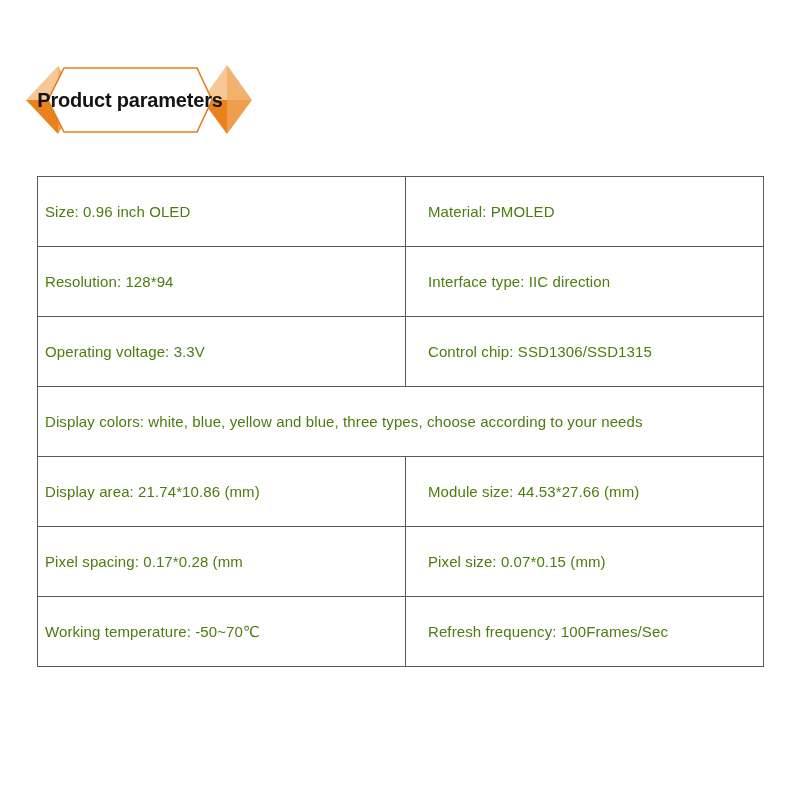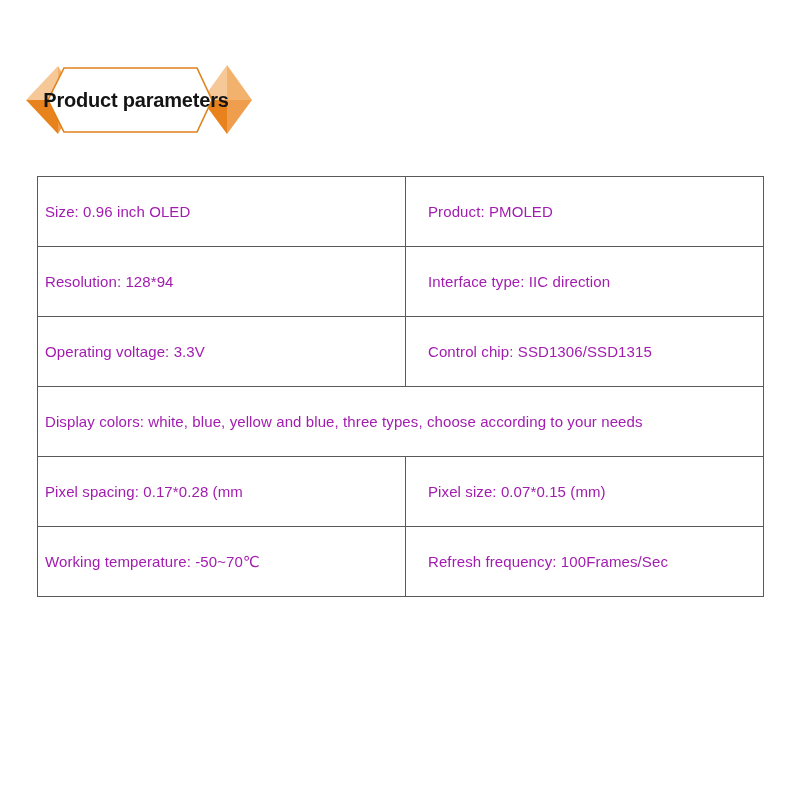--- a/index.html
+++ b/index.html
@@ -28,21 +28,21 @@
   }
   .banner svg {
     position: absolute;
     left: 0; top: 0;
     width: 230px;
     height: 78px;
     display: block;
   }
   .banner-label {
     position: absolute;
-    left: 6px;
+    left: 0;
     top: 24px;
     width: 208px;
     height: 28px;
     display: flex;
     align-items: center;
     justify-content: center;
     font-size: 20px;
     font-weight: 600;
     letter-spacing: -0.2px;
     color: #141414;
@@ -55,21 +55,21 @@
     left: 37px;
     top: 176px;
     width: 727px;
     border-collapse: collapse;
     table-layout: fixed;
   }
   table.params td {
     height: 67px;
     border: 1.5px solid var(--tableBorder, #5a5a5a);
     font-size: 15px;
-    color: #a21caf;
+    color: #4d7c0f;
     vertical-align: middle;
     letter-spacing: 0.1px;
     overflow: hidden;
     white-space: nowrap;
   }
   td.c0 { padding-left: 7px; }
   td.c1 { padding-left: 22px; }
   td.cspan { padding-left: 7px; white-space: normal; }
 </style>
 </head>
@@ -100,32 +100,36 @@
   </div>
 
   <table class="params">
     <colgroup>
       <col style="width:368px">
       <col>
     </colgroup>
     <tbody>
       <tr>
         <td class="c0">Size: 0.96 inch OLED</td>
-        <td class="c1">Product: PMOLED</td>
+        <td class="c1">Material: PMOLED</td>
       </tr>
       <tr>
         <td class="c0">Resolution: 128*94</td>
         <td class="c1">Interface type: IIC direction</td>
       </tr>
       <tr>
         <td class="c0">Operating voltage: 3.3V</td>
         <td class="c1">Control chip: SSD1306/SSD1315</td>
       </tr>
       <tr>
         <td class="cspan" colspan="2">Display colors: white, blue, yellow and blue, three types, choose according to your needs</td>
+      </tr>
+      <tr>
+        <td class="c0">Display area: 21.74*10.86 (mm)</td>
+        <td class="c1">Module size: 44.53*27.66 (mm)</td>
       </tr>
       <tr>
         <td class="c0">Pixel spacing: 0.17*0.28 (mm</td>
         <td class="c1">Pixel size: 0.07*0.15 (mm)</td>
       </tr>
       <tr>
         <td class="c0">Working temperature: -50~70℃</td>
         <td class="c1">Refresh frequency: 100Frames/Sec</td>
       </tr>
     </tbody>

